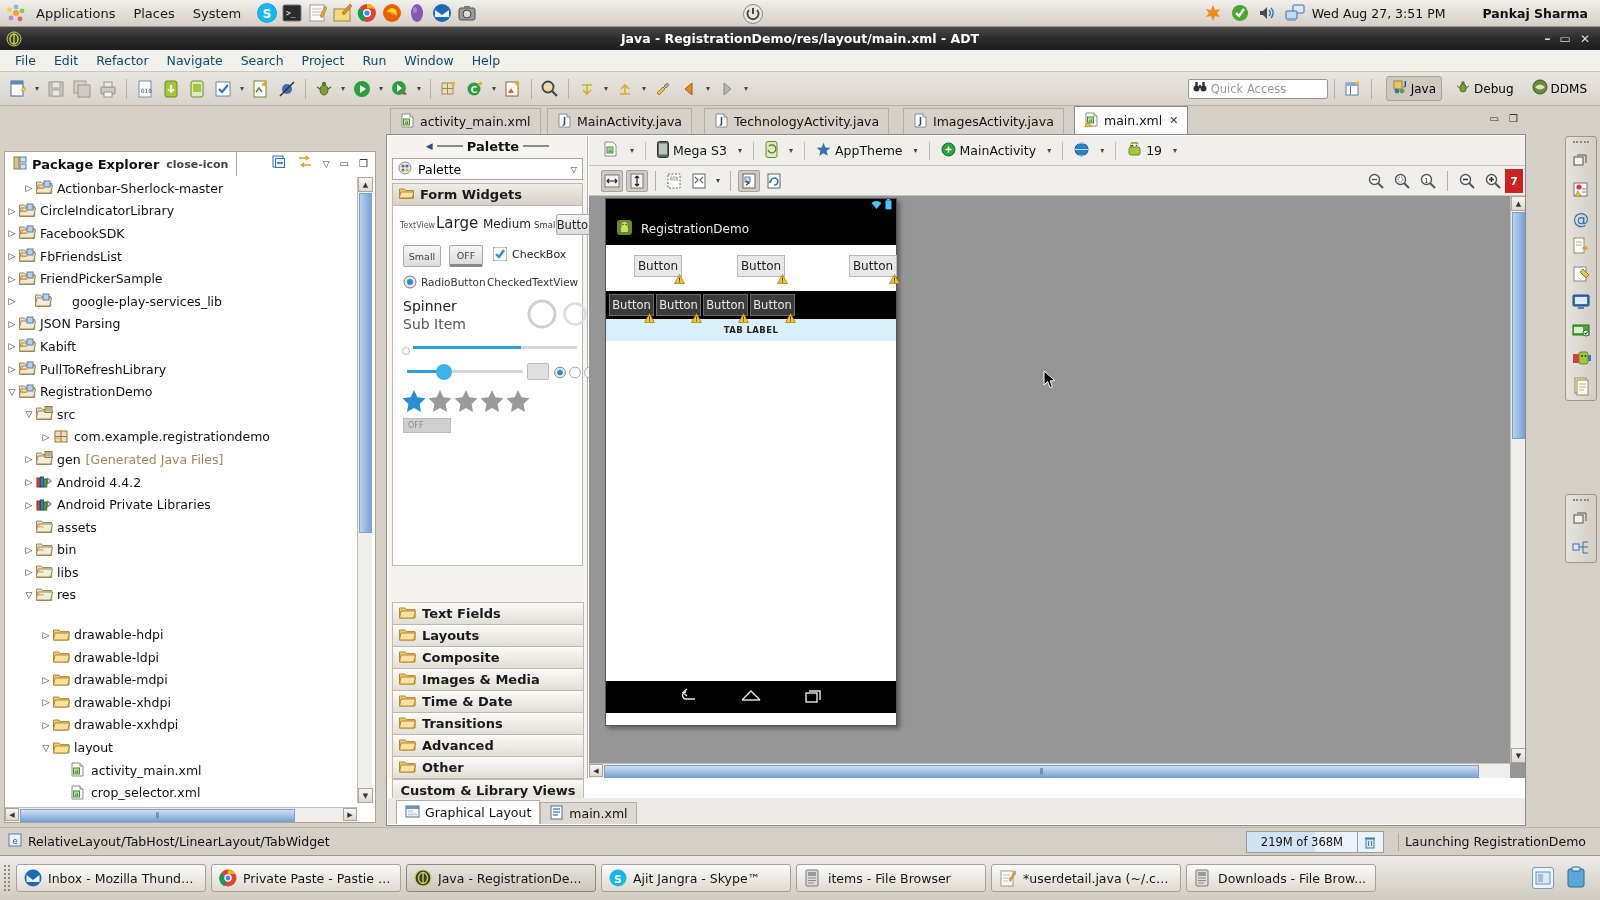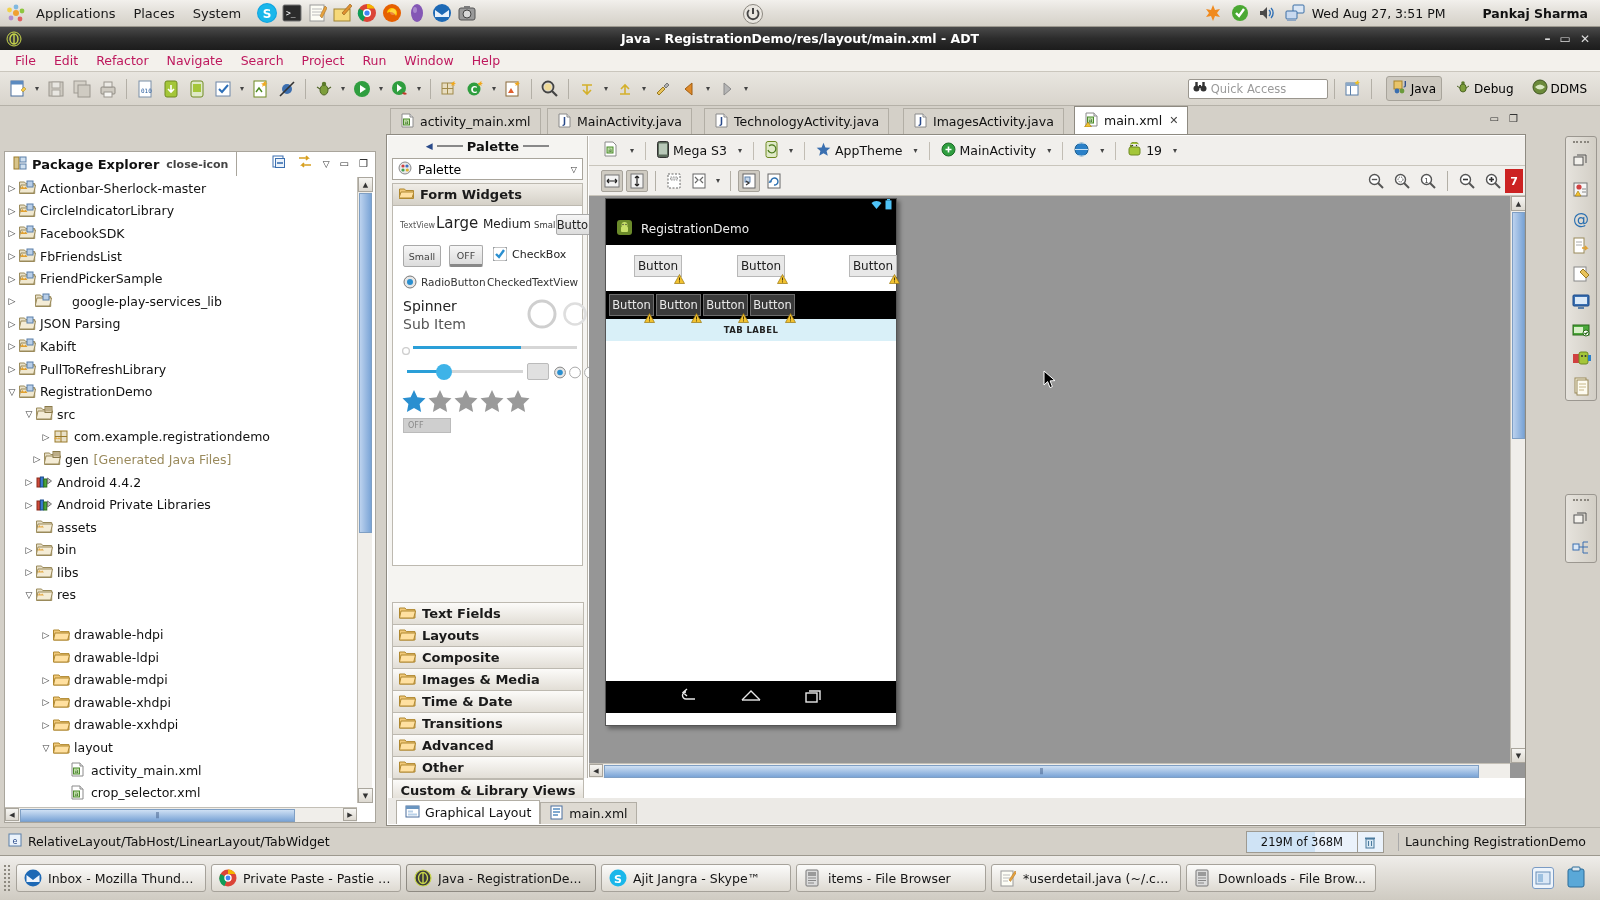--- a/index.html
+++ b/index.html
@@ -44,21 +44,21 @@
   }
   .title-bar .tb-icon { margin-left: 6px; width: 16px; height: 16px; }
   .title-text { position: absolute; left: 0; right: 0; text-align: center; }
   .tb-buttons { margin-left: auto; display: flex; gap: 9px; padding-right: 10px; z-index: 2; }
   .tb-btn { color: #ddd; font-size: 12px; line-height: 1; }
 
   .menubar {
     height: 22px; background: #f3f1ec; border-bottom: 1px solid #cac6bd;
     display: flex; align-items: center; padding-left: 6px;
   }
-  .menubar .mi { padding: 2px 9px; font-size: 12.5px; color: #be185d; }
+  .menubar .mi { padding: 2px 9px; font-size: 12.5px; color: #0c4a6e; }
 
   .toolbar {
     height: 34px; background: linear-gradient(to bottom,#e9e6e0,#d8d4cc);
     border-bottom: 1px solid #b5b1a8; display: flex; align-items: center;
     padding-left: 6px; gap: 2px;
   }
   .tbtn { width: 24px; height: 24px; display: flex; align-items: center; justify-content: center; border-radius: 2px;}
   .tcaret { width: 10px; color:#444; font-size: 8px; display:flex; align-items:center;justify-content:center;}
   .tsep { width: 1px; height: 20px; background: #b3afa6; margin: 0 4px; }
   .quick-access {
@@ -626,21 +626,21 @@
               <path d="M2 4 h9 l-2 -2 M11 4 l-2 2" stroke="#d8a020" stroke-width="1.6" fill="none"></path>
               <path d="M14 11 h-9 l2 -2 M5 11 l2 2" stroke="#d8a020" stroke-width="1.6" fill="none"></path>
             </svg>
         </span>
         <span style="font-size:9px;color:#333;">▽</span>
         <span style="font-size:10px;color:#333;">▭</span>
         <span style="font-size:10px;color:#333;">❐</span>
       </div>
 
       <div class="tree" id="tree-container">
-          <div class="trow" style="padding-left: 0px;">
+          <div class="trow" style="padding-left: 17px;">
             <span class="arrow closed"></span>
             <span class="ticon"><svg width="17" height="15" viewBox="0 0 17 15">
                 <path d="M0.5 2 h5 l1.2 1.5 h9 v10 h-15Z" fill="#e8e0c8" stroke="#9a8a5a"></path>
                 <path d="M2 5 h14.5 l-1.8 8 h-14.5Z" fill="#f0e8d0" stroke="#9a8a5a"></path>
                 <rect x="8" y="1" width="6" height="6" fill="#b9cfe8" stroke="#5a7fa8"></rect>
                 <path d="M1 9 l2.5 -3 l1.5 2 l1.5 -1.5 l2 2.5Z" fill="#e0a030"></path>
               </svg></span>
             <span>Actionbar-Sherlock-master</span>
           </div>
           <div class="trow" style="padding-left: 0px;">
@@ -745,21 +745,21 @@
           <div class="trow" style="padding-left: 34px;">
             <span class="arrow closed"></span>
             <span class="ticon"><svg width="17" height="15" viewBox="0 0 17 15">
                 <rect x="2" y="2" width="12" height="11" fill="#e8e0c8" stroke="#9a7a2a"></rect>
                 <line x1="2" y1="7.5" x2="14" y2="7.5" stroke="#9a7a2a"></line>
                 <line x1="8" y1="2" x2="8" y2="13" stroke="#9a7a2a"></line>
                 <path d="M1 10 l2 -2 l1.5 1.6 l1.5 -1.4 l2 2Z" fill="#e0a030" opacity="0.8"></path>
               </svg></span>
             <span>com.example.registrationdemo</span>
           </div>
-          <div class="trow" style="padding-left: 17px; margin-left: 8px;">
+          <div class="trow" style="padding-left: 17px;">
             <span class="arrow closed"></span>
             <span class="ticon"><svg width="17" height="15" viewBox="0 0 17 15">
                 <path d="M0.5 2 h5 l1.2 1.5 h9 v10 h-15Z" fill="#e8e0c8" stroke="#9a8a5a"></path>
                 <path d="M2 5 h14.5 l-1.8 8 h-14.5Z" fill="#f4ecd6" stroke="#9a8a5a"></path>
                 <rect x="9" y="0.5" width="7" height="6" fill="#d8c9a8" stroke="#8a7a4a"></rect>
                 <line x1="10" y1="2" x2="15" y2="2" stroke="#8a7a4a" stroke-width="0.7"></line>
                 <line x1="10" y1="4" x2="15" y2="4" stroke="#8a7a4a" stroke-width="0.7"></line>
               </svg></span>
             <span>gen</span>
             <span class="tdim">[Generated Java Files]</span>

